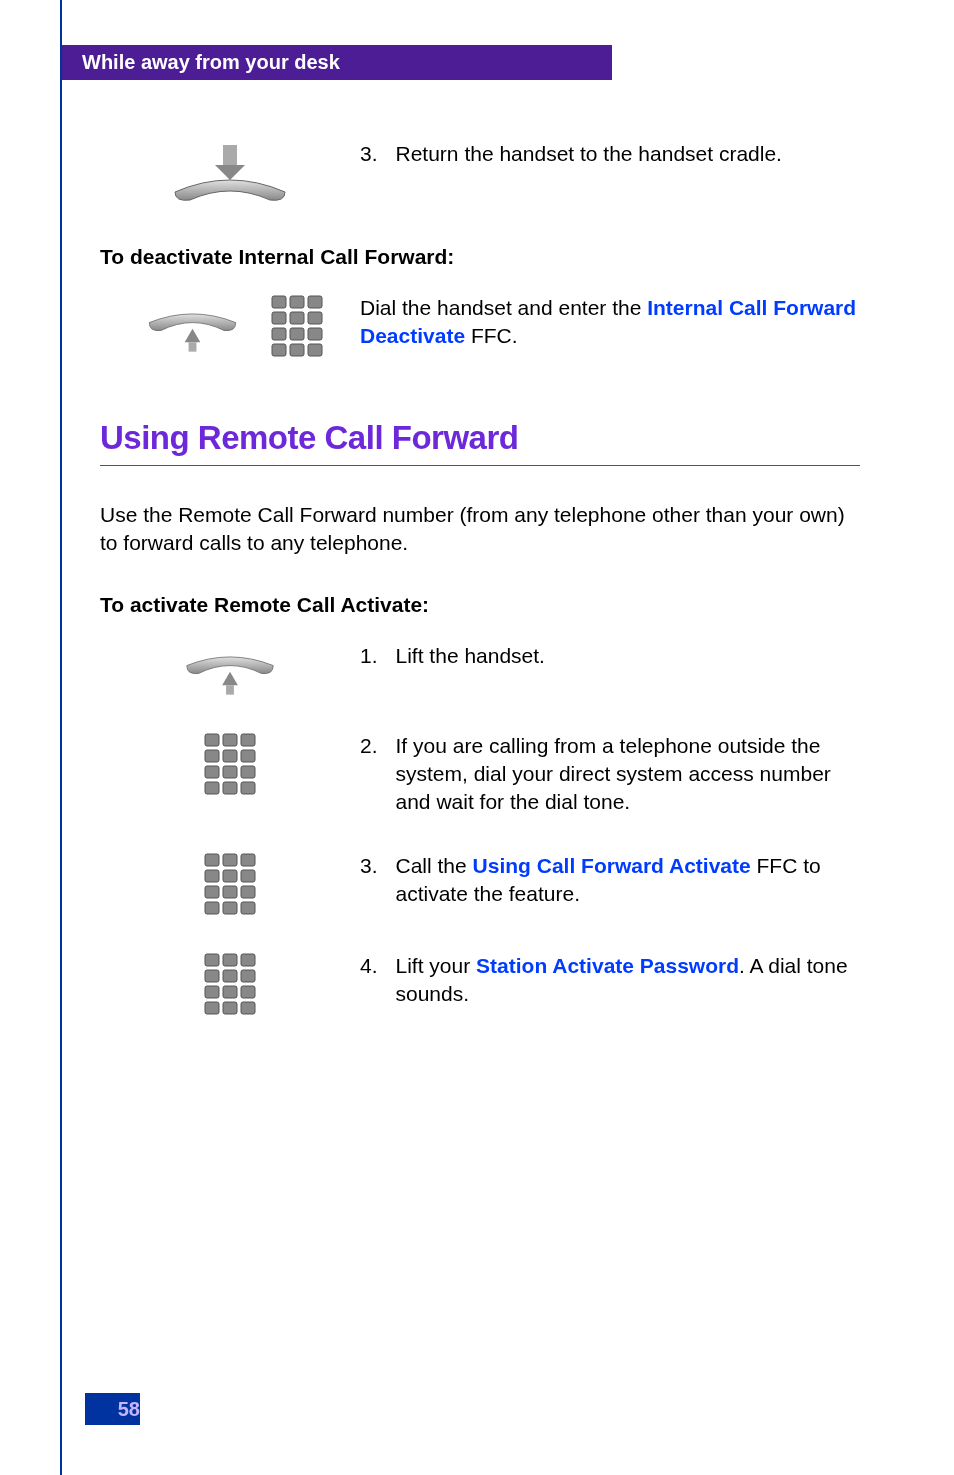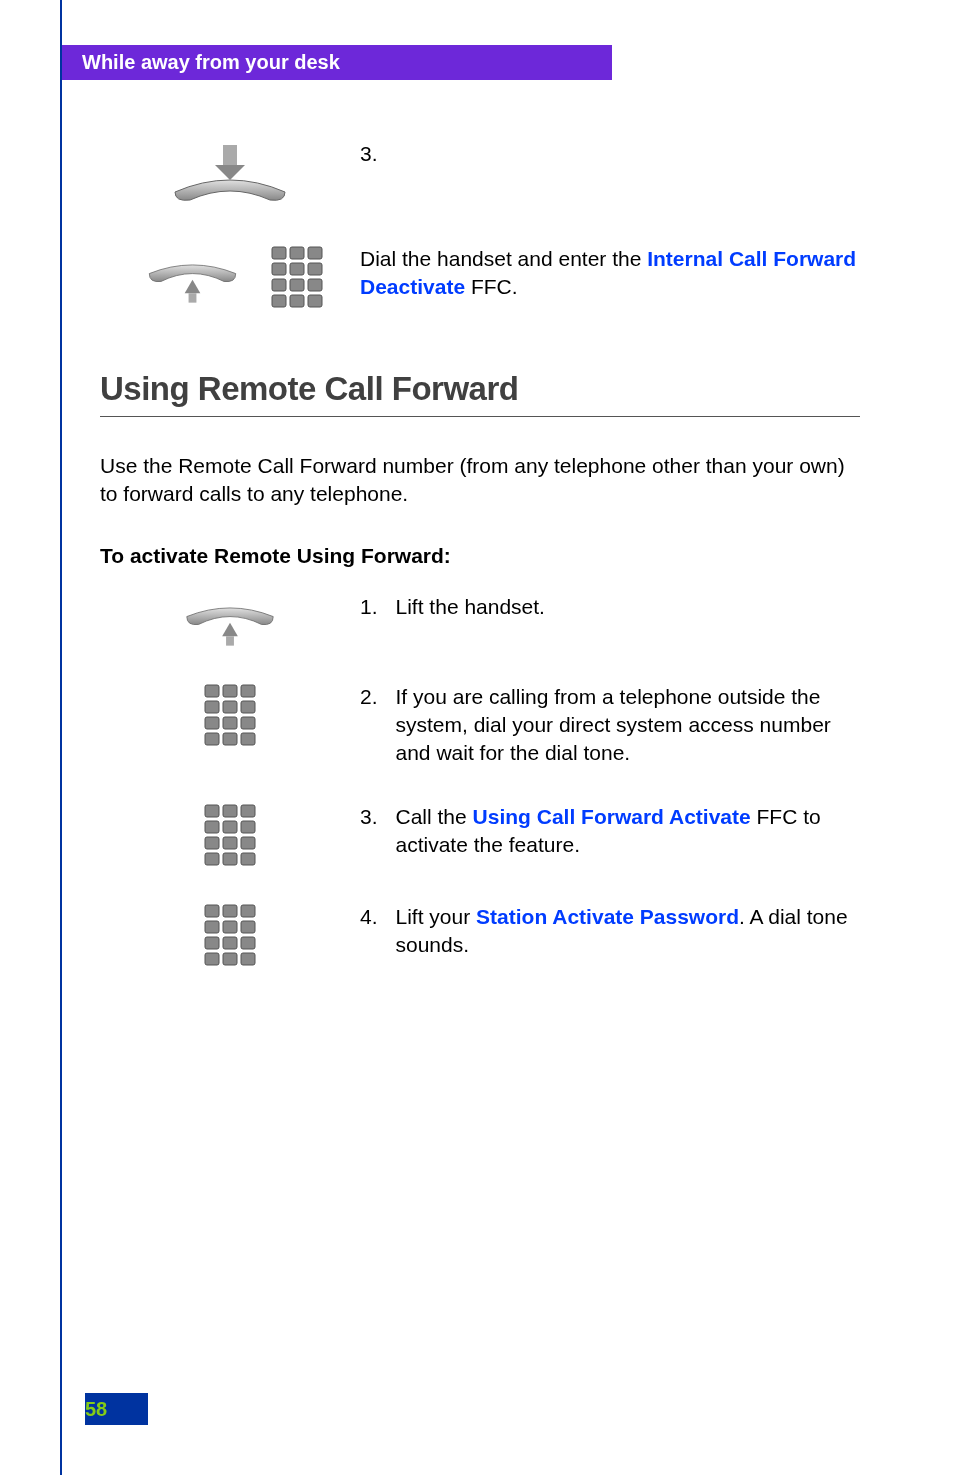--- a/index.html
+++ b/index.html
@@ -17,21 +17,21 @@
       width: 0;
       height: 1475px;
       border-left: 2px solid #0033a0;
     }
     .header {
       position: absolute;
       left: 62px;
       top: 45px;
       width: 550px;
       height: 35px;
-      background: #6d28d9;
+      background: #4c1d95;
       color: #fff;
       font-weight: bold;
       font-size: 20px;
       padding: 6px 20px;
     }
     .content {
       position: absolute;
       left: 100px;
       top: 140px;
       width: 760px;
@@ -52,47 +52,47 @@
     .text-col {
       flex: 1;
       font-size: 21px;
       display: flex;
       gap: 18px;
       line-height: 1.35;
     }
     .step-num { flex-shrink: 0; }
     .bold { font-weight: bold; font-size: 21px; margin: 35px 0 25px 0; }
     .section-heading {
-      color: #404040;
+      color: #6d28d9;
       font-size: 33px;
       font-weight: bold;
       margin-top: 60px;
       padding-bottom: 8px;
       border-bottom: 1px solid #555;
       margin-bottom: 35px;
       font-family: "Arial Black", Arial, sans-serif;
       letter-spacing: -0.5px;
     }
     .body-text {
       font-size: 21px;
       line-height: 1.35;
       margin-bottom: 25px;
     }
     .link-blue { color: #003cff; font-weight: bold; }
     .page-num {
       position: absolute;
       left: 85px;
       bottom: 50px;
-      width: 63px;
+      width: 55px;
       height: 32px;
       background: #0033a0;
-      color: #84cc16;
+      color: #c4b5fd;
       font-weight: bold;
       font-size: 20px;
-      text-align: left;
+      text-align: right;
       line-height: 32px;
     }
     
     .handset-svg { width: 130px; height: 70px; }
     .keypad-svg { width: 55px; height: 65px; }
   </style>
 </head>
 <body>
 
 <div class="left-margin"></div>
@@ -112,23 +112,25 @@
               <stop offset="1" stop-color="#888"></stop>
           </linearGradient>
         </defs>
         <path d="M10 52 Q65 28 120 52 Q120 62 105 60 Q65 42 25 60 Q10 62 10 52 Z" fill="url(#g1)" stroke="#666"></path>
         <rect x="58" y="5" width="14" height="20" fill="#aaa"></rect>
         <polygon points="50,25 80,25 65,40" fill="#888"></polygon>
       </svg>
     </div>
     <div class="text-col">
       <span class="step-num">3.</span>
-    </div>
-  </div>
-
+      <span>Return the handset to the handset cradle.</span>
+    </div>
+  </div>
+
+  <p class="bold">To deactivate Internal Call Forward:</p>
 
   <div class="step-row">
     <div class="icon-col">
       <svg class="handset-svg" viewBox="0 0 130 70" style="width:115px;height:55px">
         <path d="M10 30 Q65 8 120 30 Q120 42 105 40 Q65 20 25 40 Q10 42 10 30 Z" fill="url(#g1)" stroke="#666"></path>
         <polygon points="55,55 75,55 65,38" fill="#888"></polygon>
         <rect x="60" y="55" width="10" height="12" fill="#aaa"></rect>
       </svg>
       <svg class="keypad-svg" viewBox="0 0 55 65">
         <g fill="#888" stroke="#555">
@@ -151,21 +153,21 @@
       <span>
         <span>Dial the handset and enter the </span><span class="link-blue">Internal Call Forward Deactivate</span><span> FFC.</span>
       </span>
     </div>
   </div>
 
   <h2 class="section-heading">Using Remote Call Forward</h2>
 
   <p class="body-text">Use the Remote Call Forward number (from any telephone other than your own) to forward calls to any telephone.</p>
 
-  <p class="bold">To activate Remote Using Forward:</p>
+  <p class="bold">To activate Remote Call Activate:</p>
 
   <div class="step-row">
     <div class="icon-col">
       <svg class="handset-svg" viewBox="0 0 130 70" style="width:130px;height:55px">
         <path d="M10 30 Q65 8 120 30 Q120 42 105 40 Q65 20 25 40 Q10 42 10 30 Z" fill="url(#g1)" stroke="#666"></path>
         <polygon points="55,55 75,55 65,38" fill="#888"></polygon>
         <rect x="60" y="55" width="10" height="12" fill="#aaa"></rect>
       </svg>
     </div>
     <div class="text-col">

